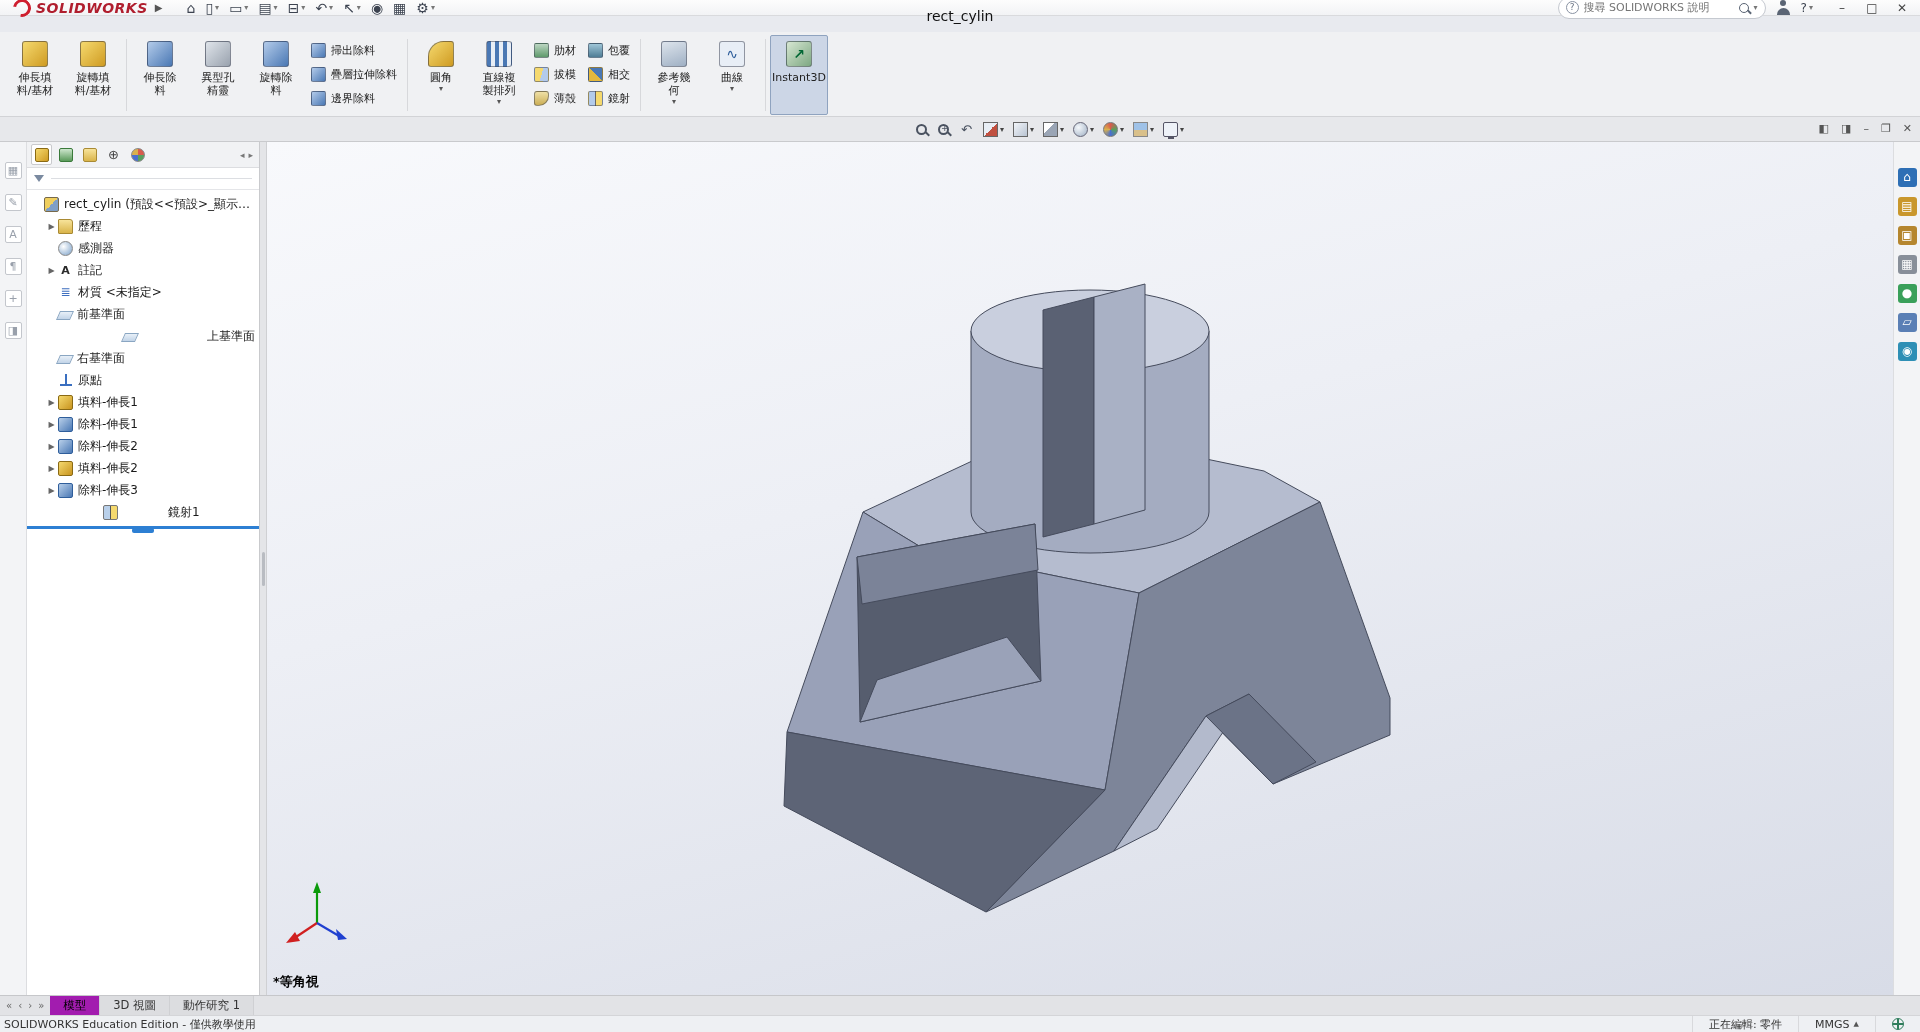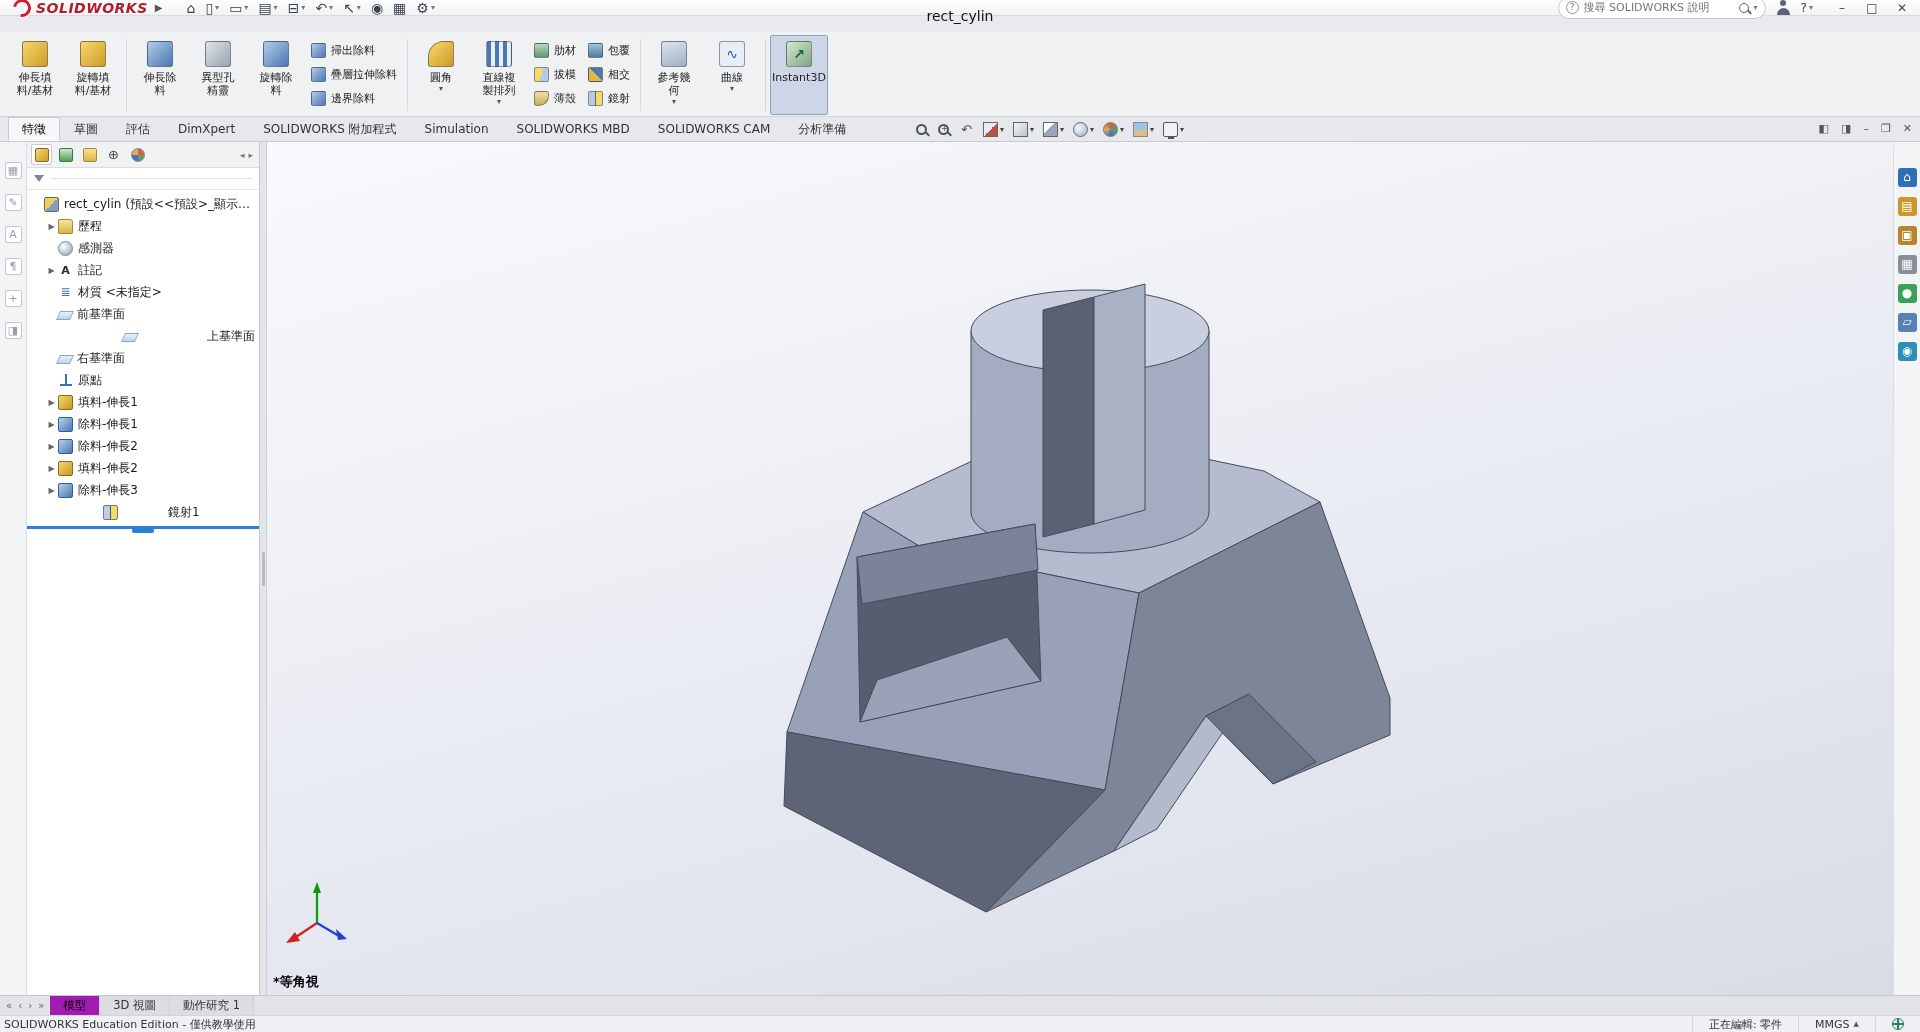--- a/index.html
+++ b/index.html
@@ -340,31 +340,20 @@
       <div class="rb-large active">
         <span class="rcube rc-instant3d"></span>
         <div class="rb-lines">
           <div class="rb-line">Instant3D</div>
         </div>
       </div>
     </div>
 </div>
 
 <div id="tabrow">
-  <div id="ribbon-tabs" style="display:flex;align-items:flex-end">
-      <div class="rtab active">特徵</div>
-      <div class="rtab">草圖</div>
-      <div class="rtab">評估</div>
-      <div class="rtab">DimXpert</div>
-      <div class="rtab">SOLIDWORKS 附加程式</div>
-      <div class="rtab">Simulation</div>
-      <div class="rtab">SOLIDWORKS MBD</div>
-      <div class="rtab">SOLIDWORKS CAM</div>
-      <div class="rtab">分析準備</div>
-    </div>
   <div id="headsup">
       <div class="hu-item">
         <span class="hu-ic hu-zoom-to-fit"></span>
       </div>
       <div class="hu-item">
         <span class="hu-ic hu-zoom-to-area"></span>
       </div>
       <div class="hu-item">
         <span class="hu-ic hu-previous-view"></span>
       </div>

